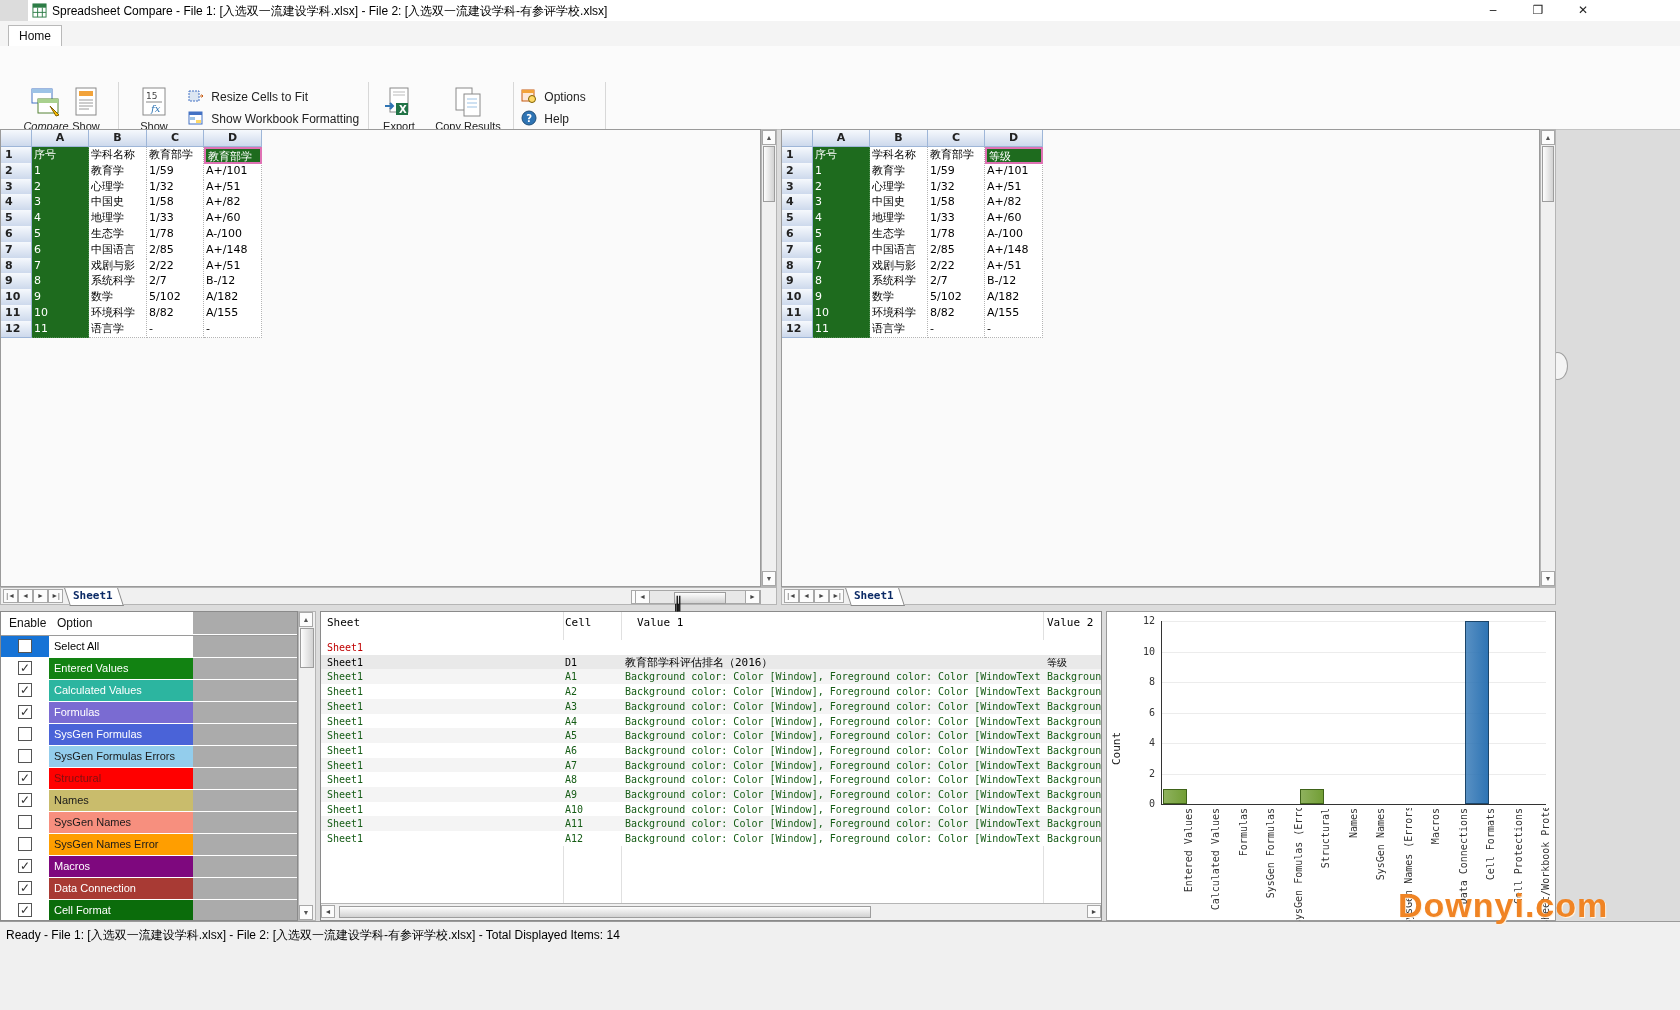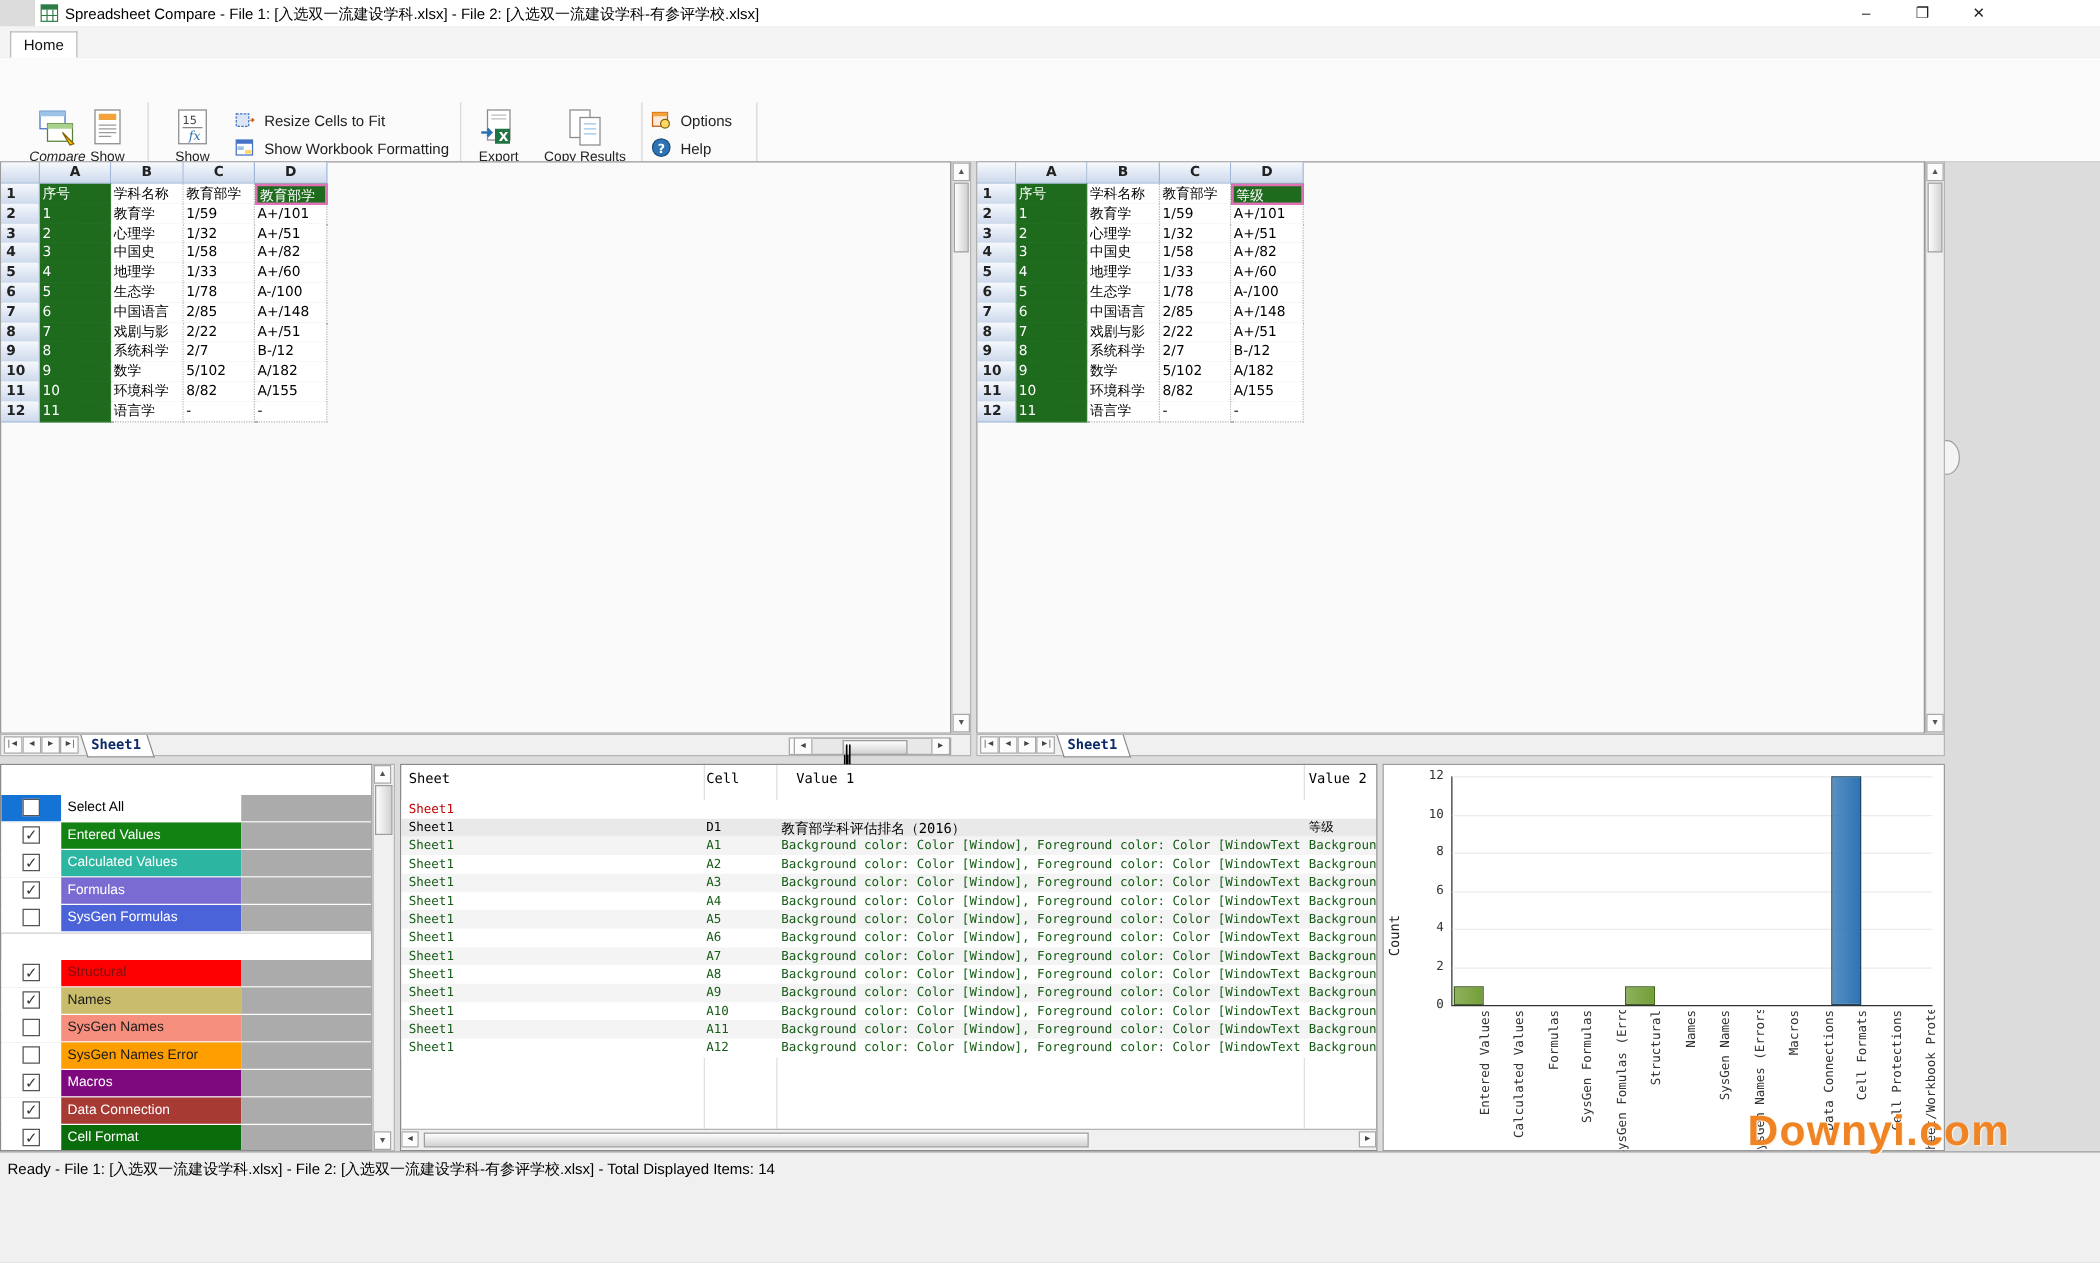--- a/index.html
+++ b/index.html
@@ -331,20 +331,25 @@
       <div class="gridcell hdrcell" style="left: 0px; top: 190.8px; width: 31px; height: 16.8px; text-align: left; padding-left: 4px; line-height: 15.8px;">12</div>
       <div class="gridcell greencell" style="left: 31px; top: 190.8px; width: 57px; height: 16.8px; line-height: 15.8px;">11</div>
       <div class="gridcell datacell" style="left: 88px; top: 190.8px; width: 58px; height: 16.8px; line-height: 15.8px;">语言学</div>
       <div class="gridcell datacell" style="left: 146px; top: 190.8px; width: 57px; height: 16.8px; line-height: 15.8px;">-</div>
       <div class="gridcell datacell" style="left: 203px; top: 190.8px; width: 58px; height: 16.8px; line-height: 15.8px;">-</div>
     </div>
   </div>
 <div class="abs bump"></div>
 
 <div class="abs optpanel" id="optpanel">
+  <div class="optheader">
+    <span class="abs" style="left:8px;top:4px;">Enable</span>
+    <span class="abs" style="left:56px;top:4px;">Option</span>
+    <div class="abs" style="left:192px;top:0;right:0;height:22px;background:#ababab;"></div>
+  </div>
 <div class="optrow" style="top: 24px;">
       <div class="cbcell" style="background: rgb(22, 115, 214);">
         <div class="cbox"></div>
       </div>
       <div class="optlabel" style="background: rgb(255, 255, 255); color: rgb(0, 0, 0);">Select All</div>
       <div class="optfill"></div>
     </div>
     <div class="optrow" style="top: 46px;">
       <div class="cbcell">
         <div class="cbox">✓</div>
@@ -364,20 +369,27 @@
         <div class="cbox">✓</div>
       </div>
       <div class="optlabel" style="background: rgb(122, 107, 210); color: rgb(255, 255, 255);">Formulas</div>
       <div class="optfill"></div>
     </div>
     <div class="optrow" style="top: 112px;">
       <div class="cbcell">
         <div class="cbox"></div>
       </div>
       <div class="optlabel" style="background: rgb(74, 99, 216); color: rgb(255, 255, 255);">SysGen Formulas</div>
+      <div class="optfill"></div>
+    </div>
+    <div class="optrow" style="top: 134px;">
+      <div class="cbcell">
+        <div class="cbox"></div>
+      </div>
+      <div class="optlabel" style="background: rgb(147, 205, 236); color: rgb(26, 26, 26);">SysGen Formulas Errors</div>
       <div class="optfill"></div>
     </div>
     <div class="optrow" style="top: 156px;">
       <div class="cbcell">
         <div class="cbox">✓</div>
       </div>
       <div class="optlabel" style="background: rgb(255, 0, 0); color: rgb(126, 16, 16);">Structural</div>
       <div class="optfill"></div>
     </div>
     <div class="optrow" style="top: 178px;">

